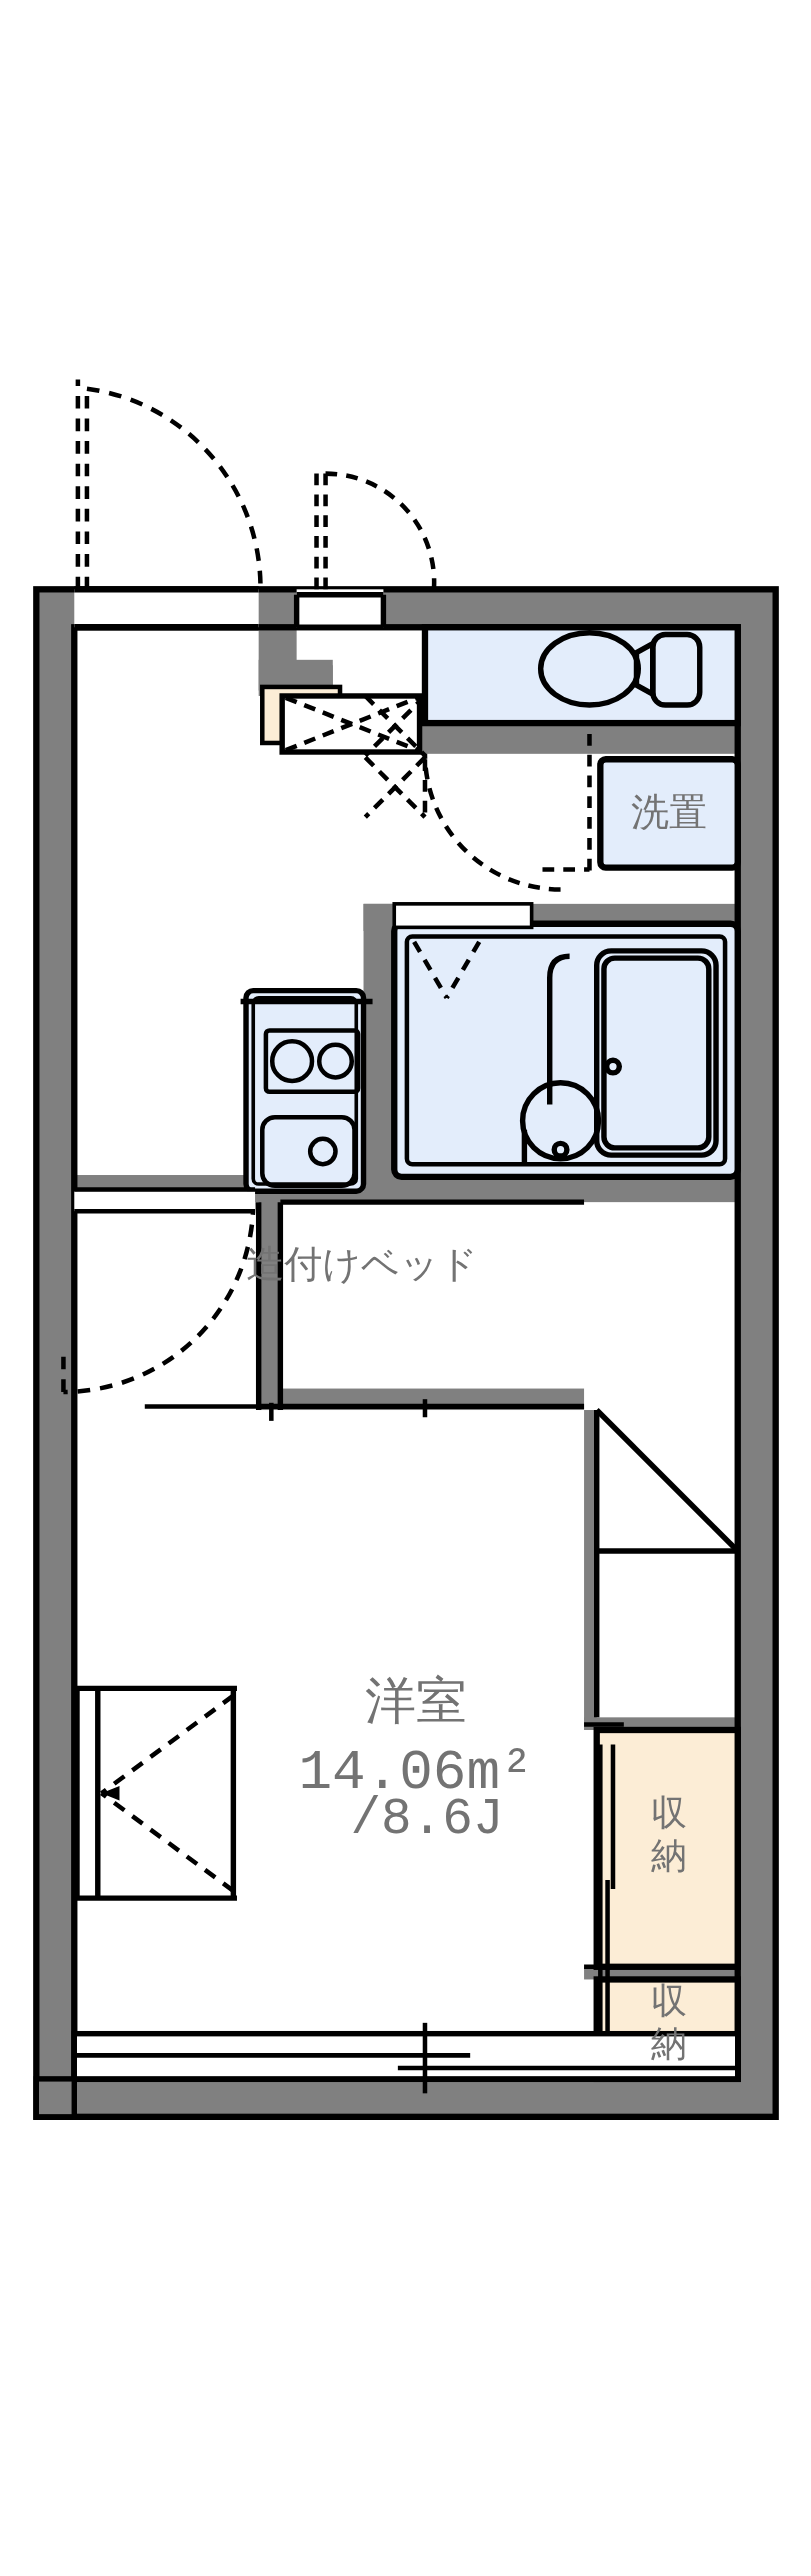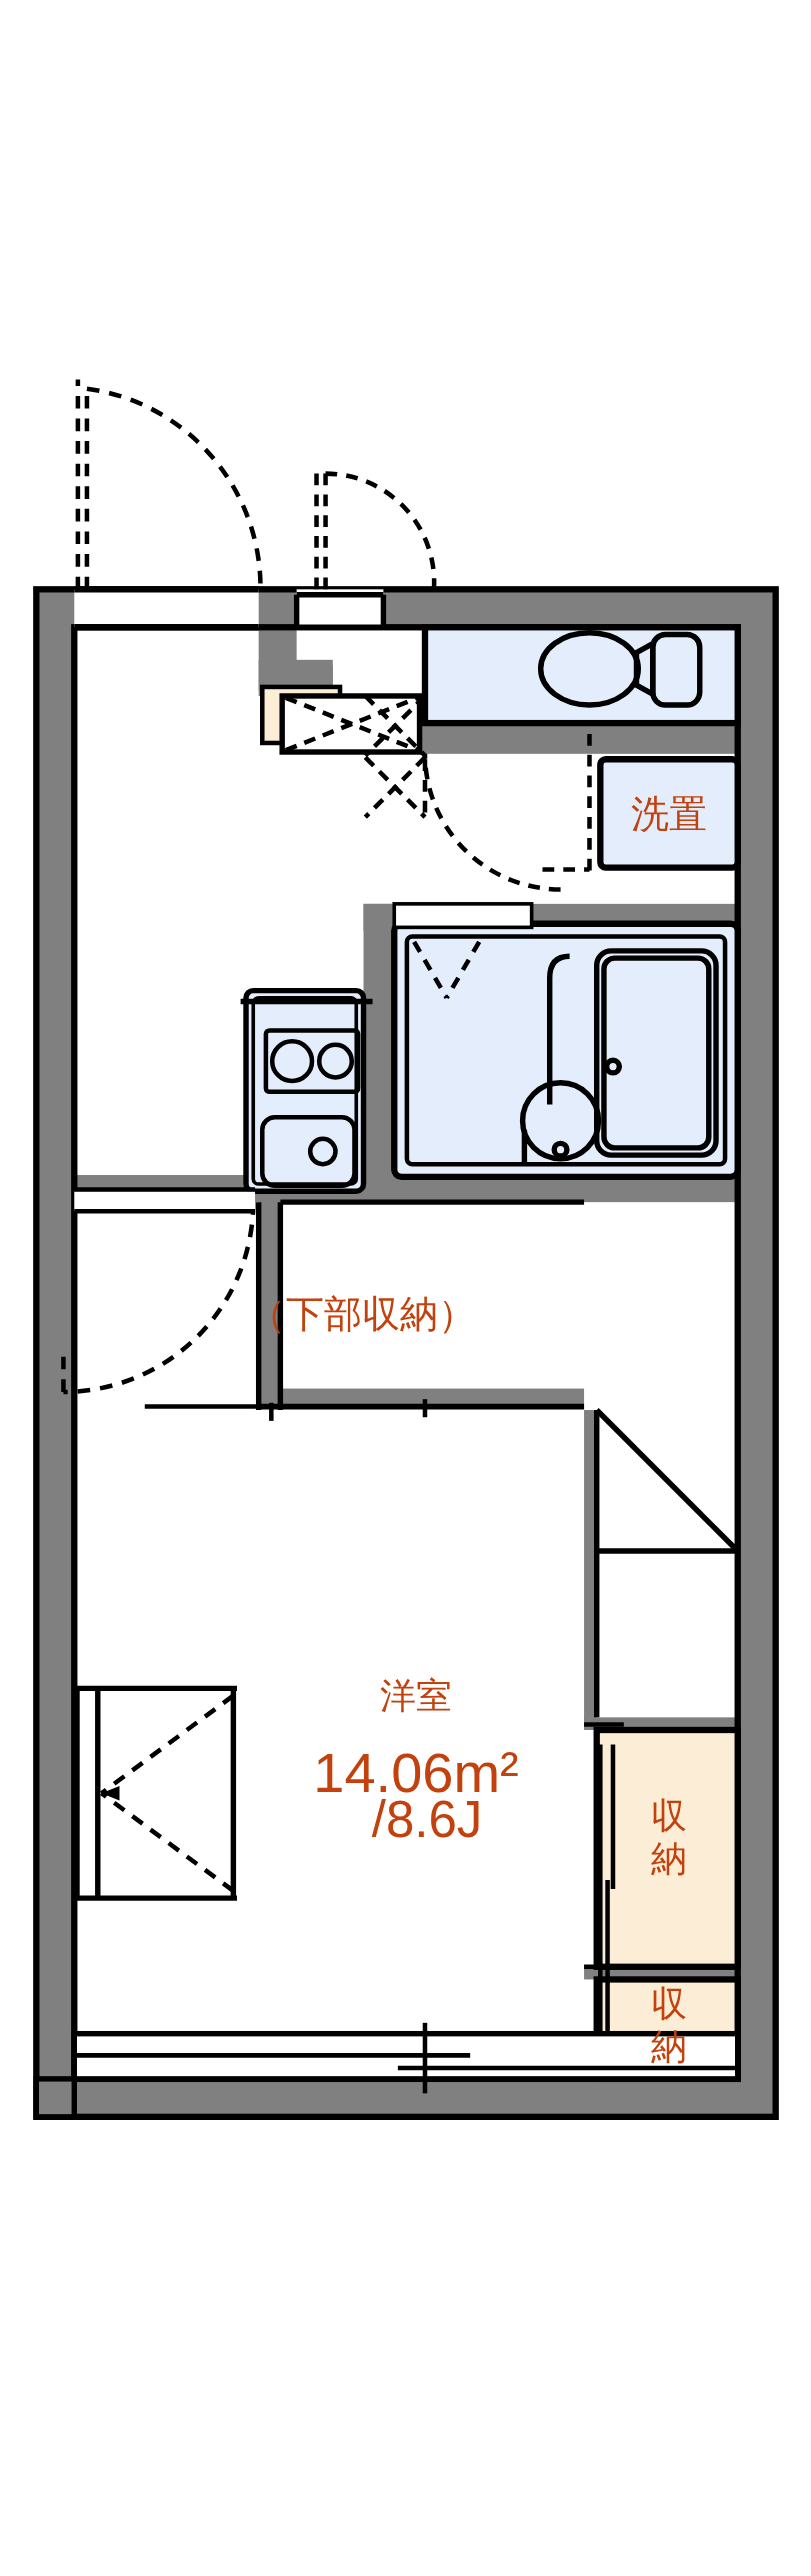--- a/index.html
+++ b/index.html
@@ -1,19 +1,19 @@
 <!DOCTYPE html>
 <html style="font-size:14.5px"><head>
 <meta charset="utf-8">
 <style>
   html,body{margin:0;padding:0;background:#ffffff;}
   body{width:812px;height:2576px;font-family:"Liberation Sans","DejaVu Sans",sans-serif;overflow:hidden;}
   #plan{position:relative;width:812px;height:2576px;background:#fff;}
   svg{display:block;}
-  .lbl{position:absolute;color:#c2410c;text-align:right;line-height:1.08;white-space:nowrap;}
+  .lbl{position:absolute;color:#737373;text-align:right;line-height:1.08;white-space:nowrap;font-family:Liberation Mono, monospace;}
 </style>
 </head>
 <body>
 
 <div id="plan">
 
 <svg width="812" height="2576" viewBox="0 0 898 2850" xmlns="http://www.w3.org/2000/svg">
 
   <g>
 
@@ -238,23 +238,23 @@
     <rect x="82" y="2250" width="734" height="50" fill="#ffffff" stroke="#000" stroke-width="6"></rect>
     <line x1="82" y1="2274" x2="520" y2="2274" stroke="#000" stroke-width="5"></line>
     <line x1="440" y1="2288" x2="816" y2="2288" stroke="#000" stroke-width="5"></line>
     <line x1="470" y1="2238" x2="470" y2="2316" stroke="#000" stroke-width="5"></line>
   </g>
 
   <rect x="40" y="2300" width="42" height="42" fill="#808080" stroke="#000" stroke-width="6"></rect>
 
 </svg>
 
-<div class="lbl" style="left:362px;top:1294px;font-size:38px;transform:translateX(-50%);">（下部収納）</div>
-
-<div class="lbl" style="left:416px;top:1677px;font-size:36px;transform:translateX(-50%);">洋室</div>
+<div class="lbl" style="left:362px;top:1246px;font-size:38px;transform:translateX(-50%);">造付けベッド</div>
+
+<div class="lbl" style="left:416px;top:1677px;font-size:51px;transform:translateX(-50%);">洋室</div>
 <div class="lbl" style="left:416px;top:1743px;font-size:56px;transform:translateX(-50%);">14.06m²</div>
 <div class="lbl" style="left:427px;top:1792px;font-size:51px;transform:translateX(-50%);">/8.6J</div>
 
 <div class="lbl" style="left:669px;top:794px;font-size:38px;transform:translateX(-50%);">洗置</div>
 
 <div class="lbl" style="left:669px;top:1797px;font-size:36px;transform:translateX(-50%);">収</div>
 <div class="lbl" style="left:669px;top:1840px;font-size:36px;transform:translateX(-50%);">納</div>
 
 <div class="lbl" style="left:669px;top:1985px;font-size:36px;transform:translateX(-50%);">収</div>
 <div class="lbl" style="left:669px;top:2028px;font-size:36px;transform:translateX(-50%);">納</div>

